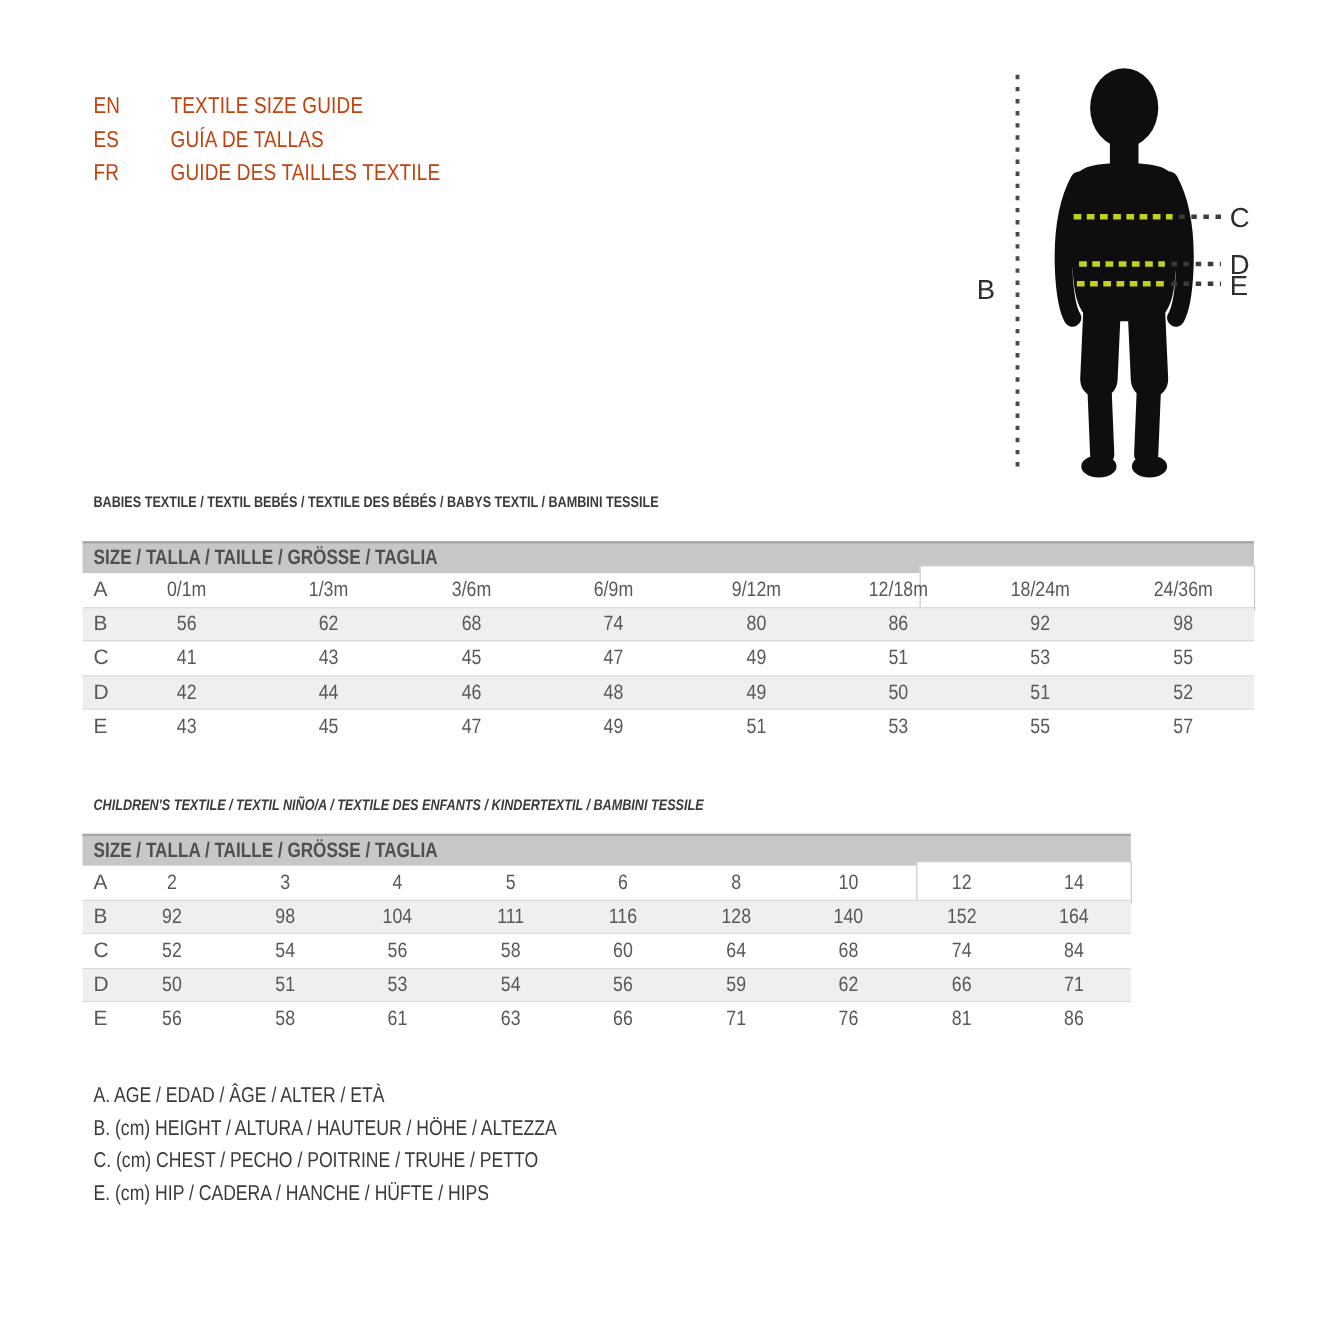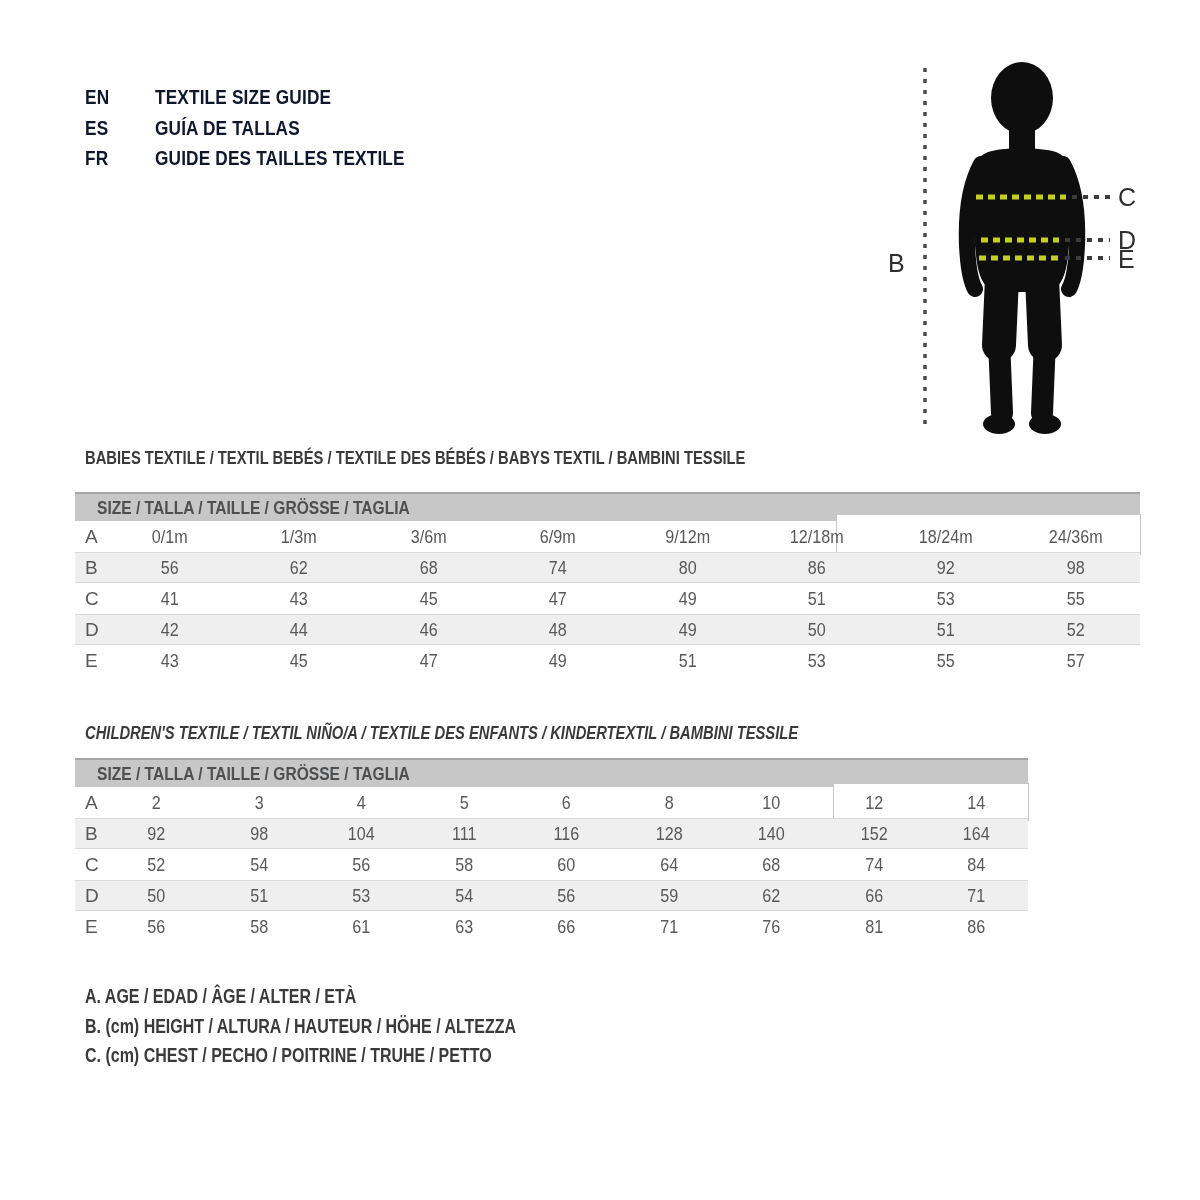--- a/index.html
+++ b/index.html
@@ -2,50 +2,50 @@
 <html><head>
 <meta charset="utf-8">
 <style>
   html,body{margin:0;padding:0;background:#ffffff;}
   body{width:1200px;height:1200px;position:relative;overflow:hidden;
        font-family:"Liberation Sans",sans-serif;color:#3c3c3c;}
   .cond{display:inline-block;transform:scaleX(.82);transform-origin:0 50%;white-space:nowrap;}
 
   
   .lang-block{position:absolute;left:85px;top:82px;}
-  .lang-row{display:flex;height:30.5px;align-items:center;font-size:21px;font-weight:700;
-            color:#0f172a;letter-spacing:.2px;}
+  .lang-row{display:flex;height:30.5px;align-items:center;font-size:21px;font-weight:400;
+            color:#c2410c;letter-spacing:.2px;}
   .lang-code{width:70px;}
 
   
-  .sec-title{position:absolute;left:85px;font-size:18px;font-weight:700;color:#3a3a3a;}
+  .sec-title{position:absolute;left:85px;font-size:14px;font-weight:700;color:#3a3a3a;}
   #babies-title{top:448px;}
   #children-title{top:723px;font-style:italic;}
 
   
   .size-table{position:absolute;left:75px;background:#ffffff;}
   #babies-table{top:492px;width:1065px;}
   #children-table{top:758px;width:953px;}
   .thead{height:29px;box-sizing:border-box;background:#c7c7c7;border-top:2px solid #a6a6a6;
-         display:flex;align-items:center;padding-left:22px;
+         display:flex;align-items:center;padding-left:10px;
          font-size:19px;font-weight:700;color:#4e4f51;}
   .trow{display:grid;height:31px;align-items:center;font-size:19px;color:#57585a;
         position:relative;z-index:1;box-sizing:border-box;}
   #babies-table .trow{grid-template-columns:30px repeat(8,1fr);}
   #children-table .trow{grid-template-columns:30px repeat(9,1fr);}
   .trow.shaded{background:#efefef;border-top:1px solid #d9d9d9;border-bottom:1px solid #d9d9d9;}
   .tlabel{padding-left:10px;}
   .tcell{text-align:center;transform:scaleX(.85);}
   .overlay-box{position:absolute;background:#ffffff;border:1px solid #c6c6c6;z-index:0;}
   #babies-overlay{left:761px;top:22px;width:303px;height:39px;}
   #children-overlay{left:758px;top:25px;width:194px;height:36px;}
 
   
   .legend-block{position:absolute;left:85px;top:982px;}
-  .legend-row{display:block;height:29.6px;line-height:29.6px;font-size:19.5px;font-weight:700;color:#3a3a3a;}
+  .legend-row{display:block;height:29.6px;line-height:29.6px;font-size:19.5px;font-weight:400;color:#3a3a3a;}
 
   
   #figure-svg{position:absolute;left:860px;top:40px;}
   .meas-label{font-size:25px;fill:#2e2e2e;font-family:"Liberation Sans",sans-serif;}
 </style>
 </head>
 <body>
 
 <div class="lang-block">
   <div class="lang-row">
@@ -230,13 +230,14 @@
     <div class="tcell">76</div>
     <div class="tcell">81</div>
     <div class="tcell">86</div>
   </div>
 </div>
 
 <div class="legend-block">
   <div class="legend-row"><span class="cond">A. AGE / EDAD / ÂGE / ALTER / ETÀ</span></div>
   <div class="legend-row"><span class="cond">B. (cm) HEIGHT / ALTURA / HAUTEUR / HÖHE / ALTEZZA</span></div>
   <div class="legend-row"><span class="cond">C. (cm) CHEST / PECHO / POITRINE / TRUHE / PETTO</span></div>
+  <div class="legend-row"><span class="cond">E. (cm) HIP / CADERA / HANCHE / HÜFTE / HIPS</span></div>
 </div>
 
 </body></html>

